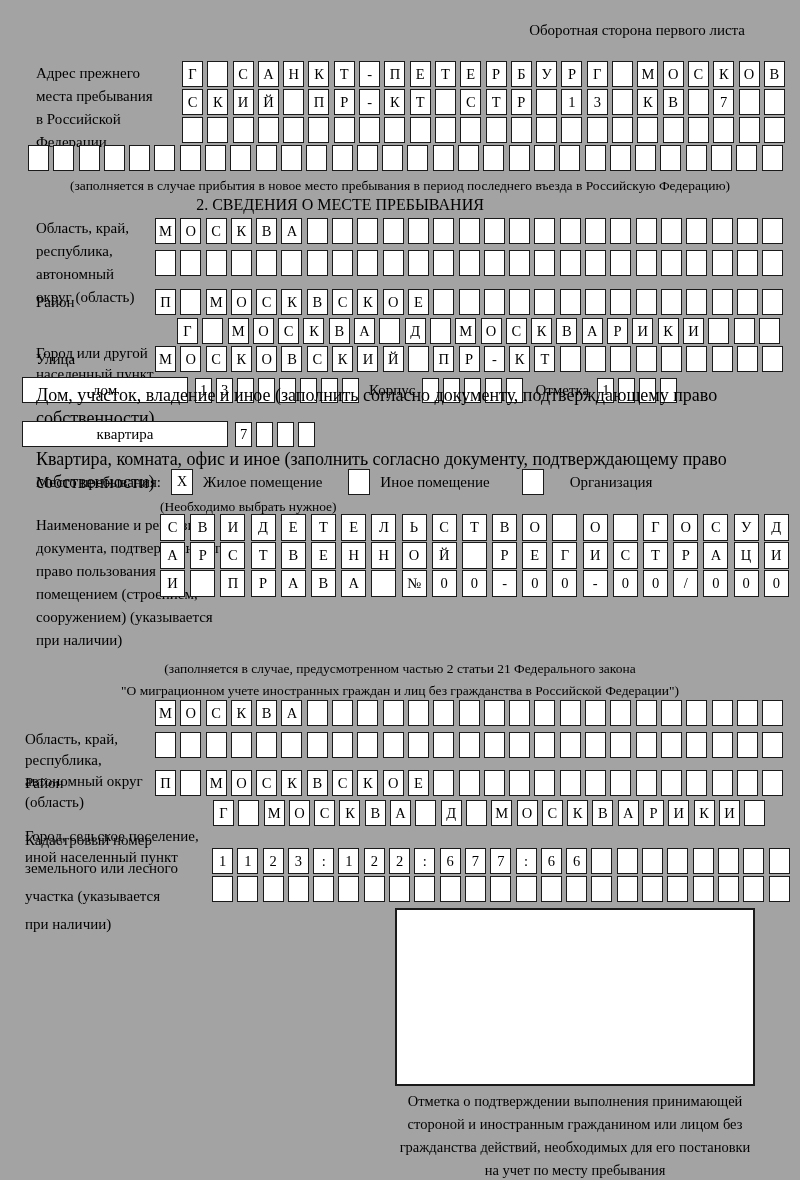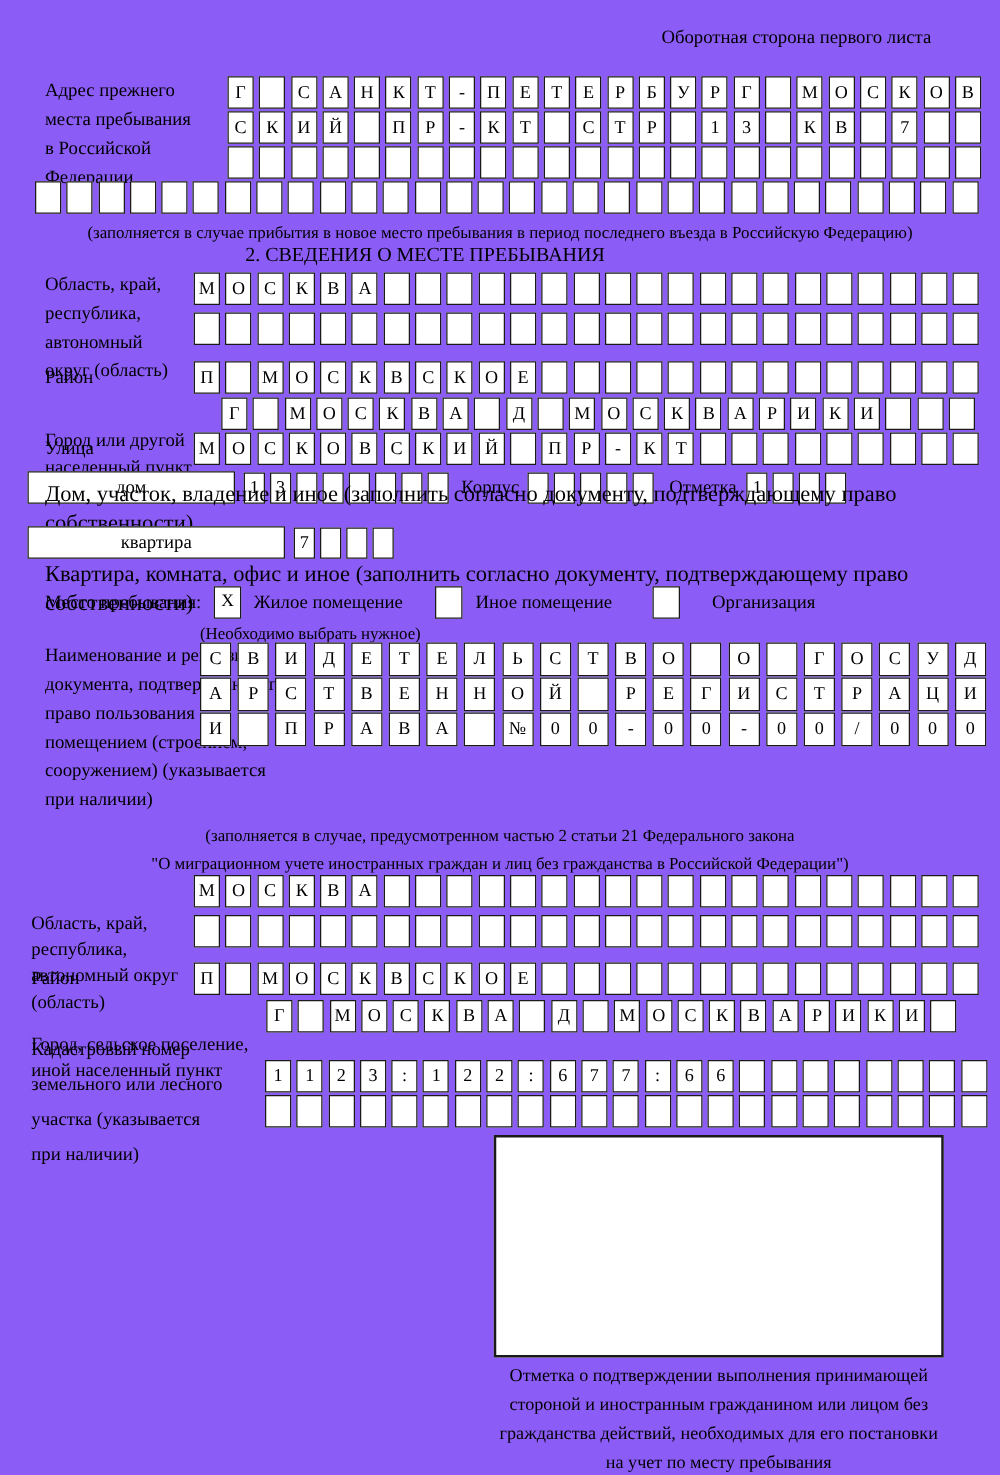--- a/index.html
+++ b/index.html
@@ -1,17 +1,17 @@
 <!DOCTYPE html>
 <html><head>
 <meta charset="utf-8">
 <style>
   html,body{margin:0;padding:0;background:#ffffff;}
   body{font-family:"Liberation Serif", serif; color:#000;}
-  #page{position:relative;width:800px;height:1180px;background:#8b5cf6;overflow:hidden;}
+  #page{position:relative;width:800px;height:1180px;background:#a3a3a3;overflow:hidden;}
   .lbl{position:absolute;font-size:15px;line-height:23px;}
   .lbl.tight{line-height:21px;margin-top:29px;}
   .pre{white-space:pre-line;font-family:Liberation Serif, serif;}
   .row{position:absolute;display:flex;gap:4.3px;}
   .row.inline{position:static;}
   .cell{box-sizing:border-box;flex:0 0 auto;width:21px;height:26px;border:1.6px solid #1a1a1a;
         display:flex;align-items:center;justify-content:center;font-size:14.5px;background:#fff;}
   .r-doc{gap:5.2px;}
   .r-doc .cell{width:25px;height:27px;}
   .r-sm{gap:4px;}

